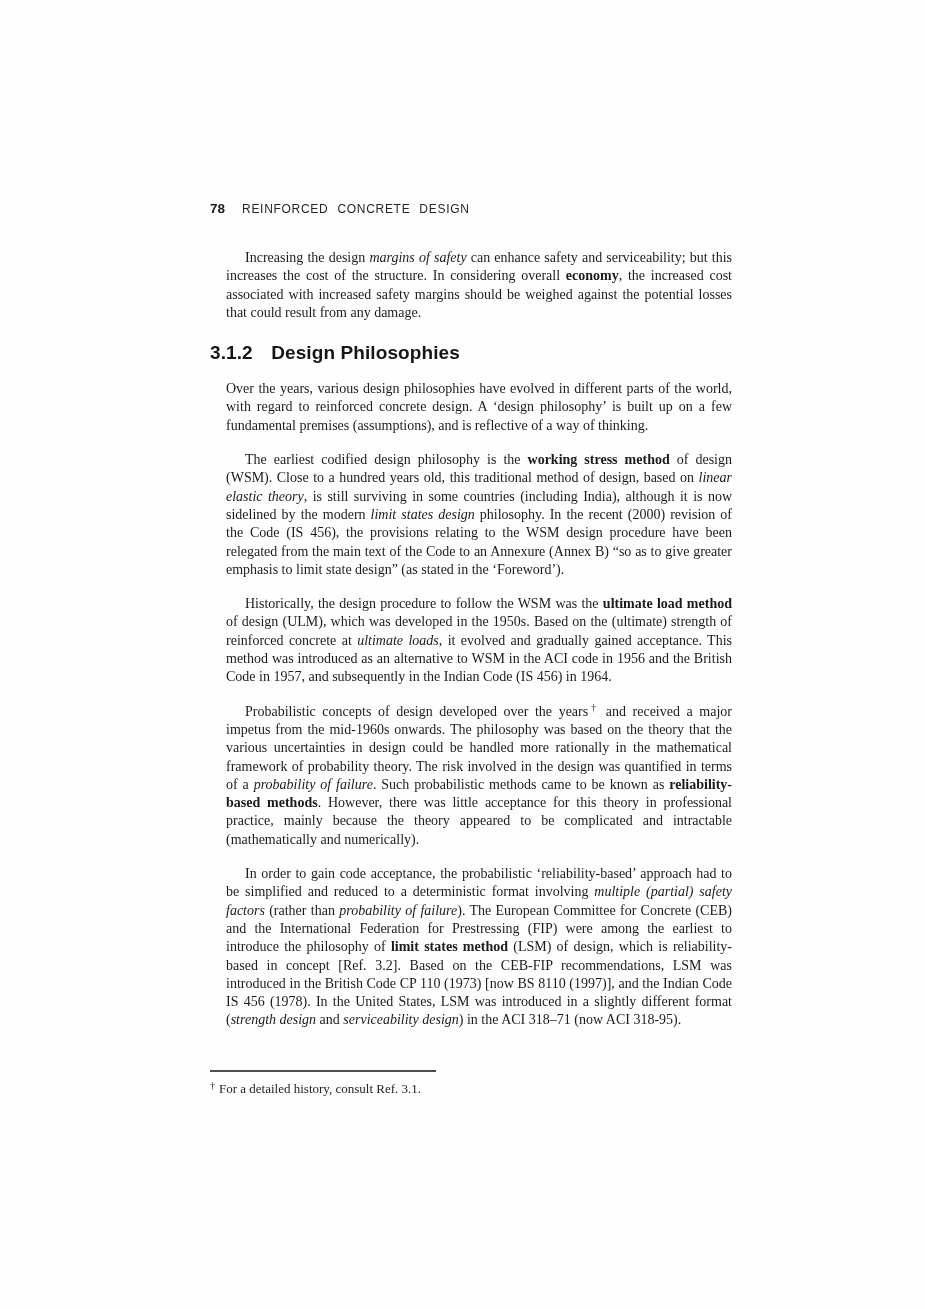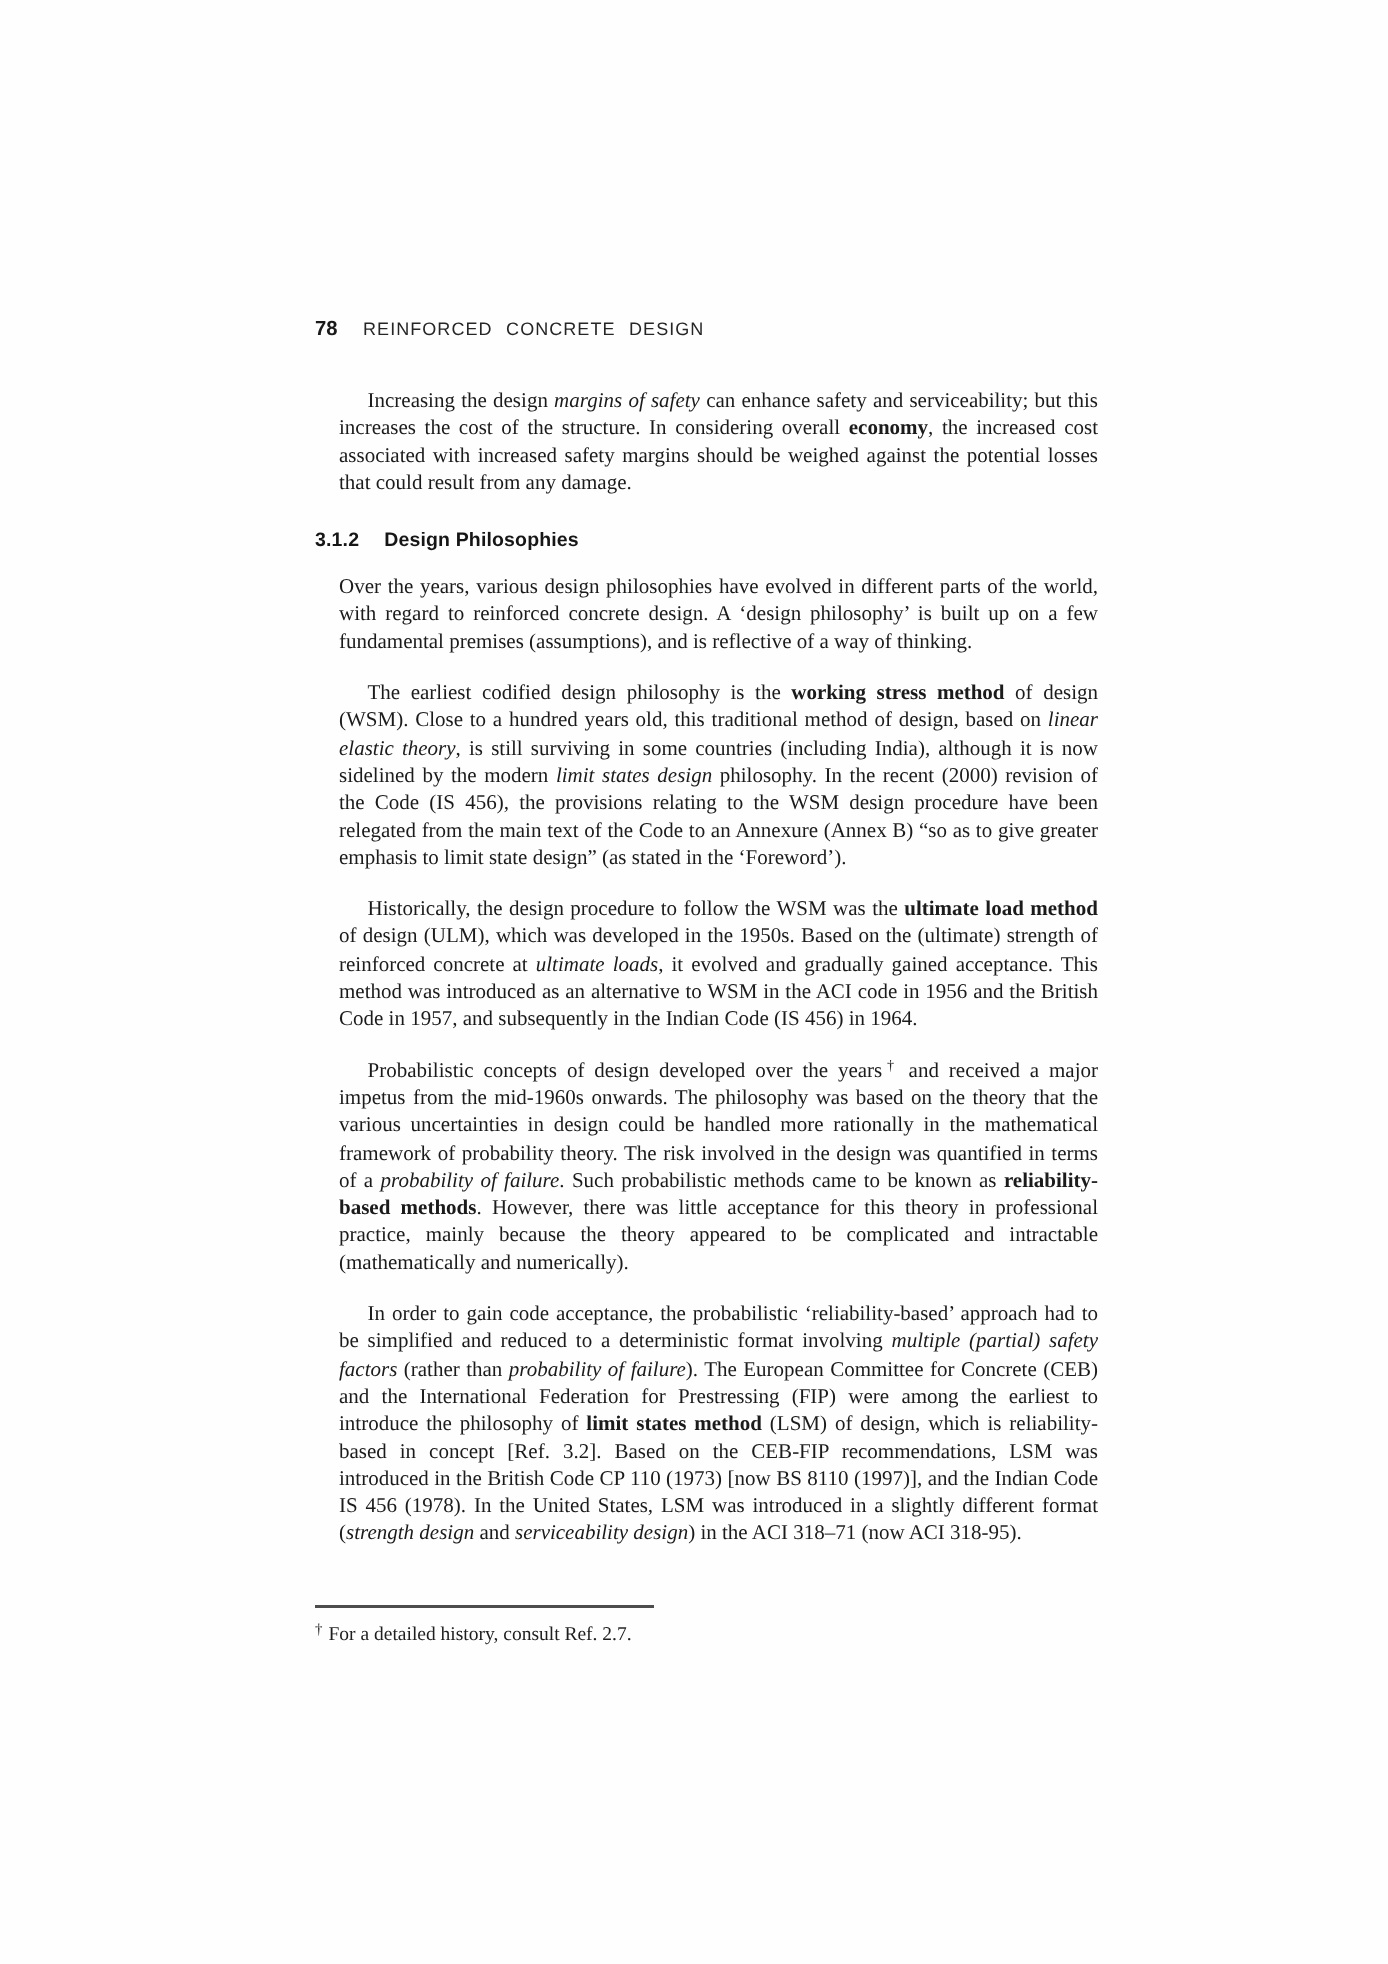--- a/index.html
+++ b/index.html
@@ -11,21 +11,21 @@
     position: relative;
     width: 925px;
     height: 1309px;
     background: #fefefe;
     overflow: hidden;
     color: #1b1b1b;
   }
   .content {
     position: absolute;
     left: 210px;
-    top: 211px;
+    top: 201px;
     width: 538px;
   }
   
   .running-head {
     display: flex;
     align-items: baseline;
     font-family: "Liberation Sans", sans-serif;
     white-space: nowrap;
   }
   .page-num {
@@ -47,21 +47,21 @@
     font-size: 14px;
     line-height: 18.3px;
     text-align: justify;
     hyphens: none;
   }
   .para.indent { text-indent: 19px; }
   .para.first-para { margin-top: 33px; }
   
   h3.section {
     font-family: "Liberation Sans", sans-serif;
-    font-size: 13px;
+    font-size: 19px;
     font-weight: bold;
     color: #161616;
     margin: 20px 0 11px 0;
     letter-spacing: 0.1px;
   }
   h3.section .sec-num { margin-right: 13px; }
   
   .i  { font-style: italic; }
   .b  { font-weight: bold; }
   .bi { font-weight: bold; }
@@ -118,16 +118,16 @@
     <p class="para indent"><span>The earliest codified design philosophy is the </span><span class="b">working stress method</span><span> of design (WSM).  Close to a hundred years old, this traditional method of design, based on </span><span class="i">linear elastic theory</span><span>, is still surviving in some countries (including India), although it is now sidelined by the modern </span><span class="i">limit states design</span><span> philosophy.  In the recent (2000) revision of the Code (IS 456), the provisions relating to the WSM design procedure have been relegated from the main text of the Code to an Annexure (Annex B) “so as to give greater emphasis to limit state design” (as stated in the ‘Foreword’).</span></p>
     <p class="para indent"><span>Historically, the design procedure to follow the WSM was the </span><span class="b">ultimate load method</span><span> of design (ULM), which was developed in the 1950s.  Based on the (ultimate) strength of reinforced concrete at </span><span class="i">ultimate loads</span><span>, it evolved and gradually gained acceptance.  This method was introduced as an alternative to WSM in the ACI code in 1956 and the British Code in 1957, and subsequently in the Indian Code (IS 456) in 1964.</span></p>
     <p class="para indent"><span>Probabilistic concepts of design developed over the years</span><span class="sup">†</span><span> and received a major impetus from the mid-1960s onwards.  The philosophy was based on the theory that the various uncertainties in design could be handled more rationally in the mathematical framework of probability theory.  The risk involved in the design was quantified in terms of a </span><span class="i">probability of failure</span><span>.  Such probabilistic methods came to be known as </span><span class="b">reliability-based methods</span><span>.  However, there was little acceptance for this theory in professional practice, mainly because the theory appeared to be complicated and intractable (mathematically and numerically).</span></p>
     <p class="para indent"><span>In order to gain code acceptance, the probabilistic ‘reliability-based’ approach had to be simplified and reduced to a deterministic format involving </span><span class="i">multiple (partial) safety factors</span><span> (rather than </span><span class="i">probability of failure</span><span>).  The European Committee for Concrete (CEB) and the International Federation for Prestressing (FIP) were among the earliest to introduce the philosophy of </span><span class="bi">limit states method</span><span> (LSM) of design, which is reliability-based in concept [Ref. 3.2].  Based on the CEB-FIP recommendations, LSM was introduced in the British Code CP 110 (1973) [now BS 8110 (1997)], and the Indian Code IS 456 (1978).  In the United States, LSM was introduced in a slightly different format (</span><span class="i">strength design</span><span> and </span><span class="i">serviceability design</span><span>) in the ACI 318–71 (now ACI 318-95).</span></p>
 
   </div>
 
   <div class="footnote">
     <div class="footnote-rule"></div>
     <div class="footnote-text">
-      <span class="fn-marker">†</span><span>For a detailed history, consult Ref. 2.7.</span>
+      <span class="fn-marker">†</span><span>For a detailed history, consult Ref. 3.1.</span>
     </div>
   </div>
 </div>
 
 </body></html>

